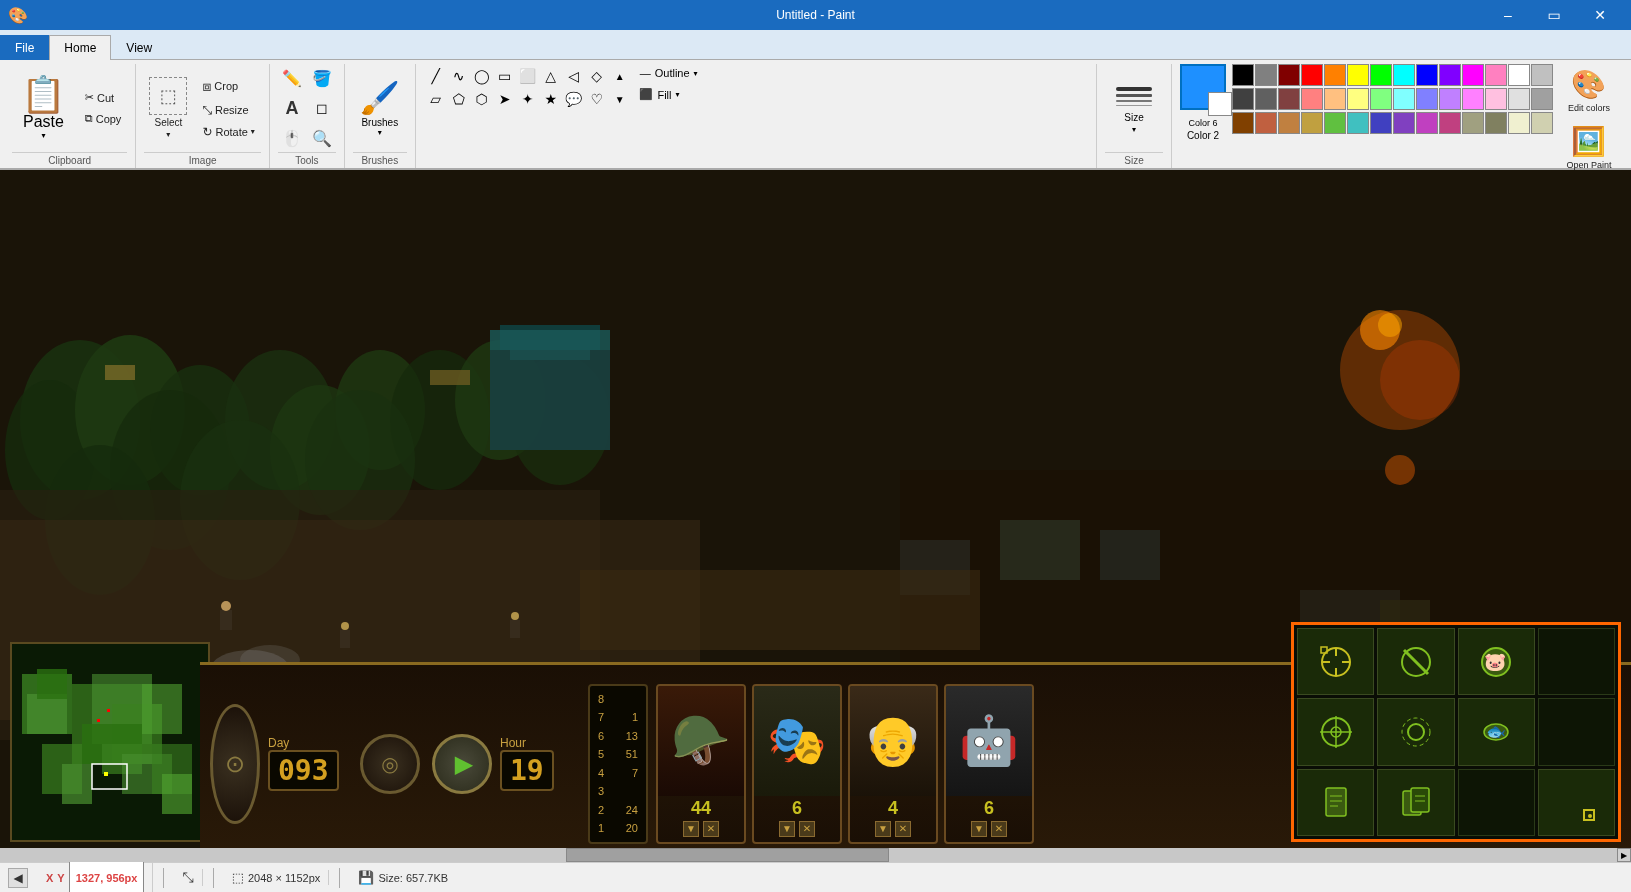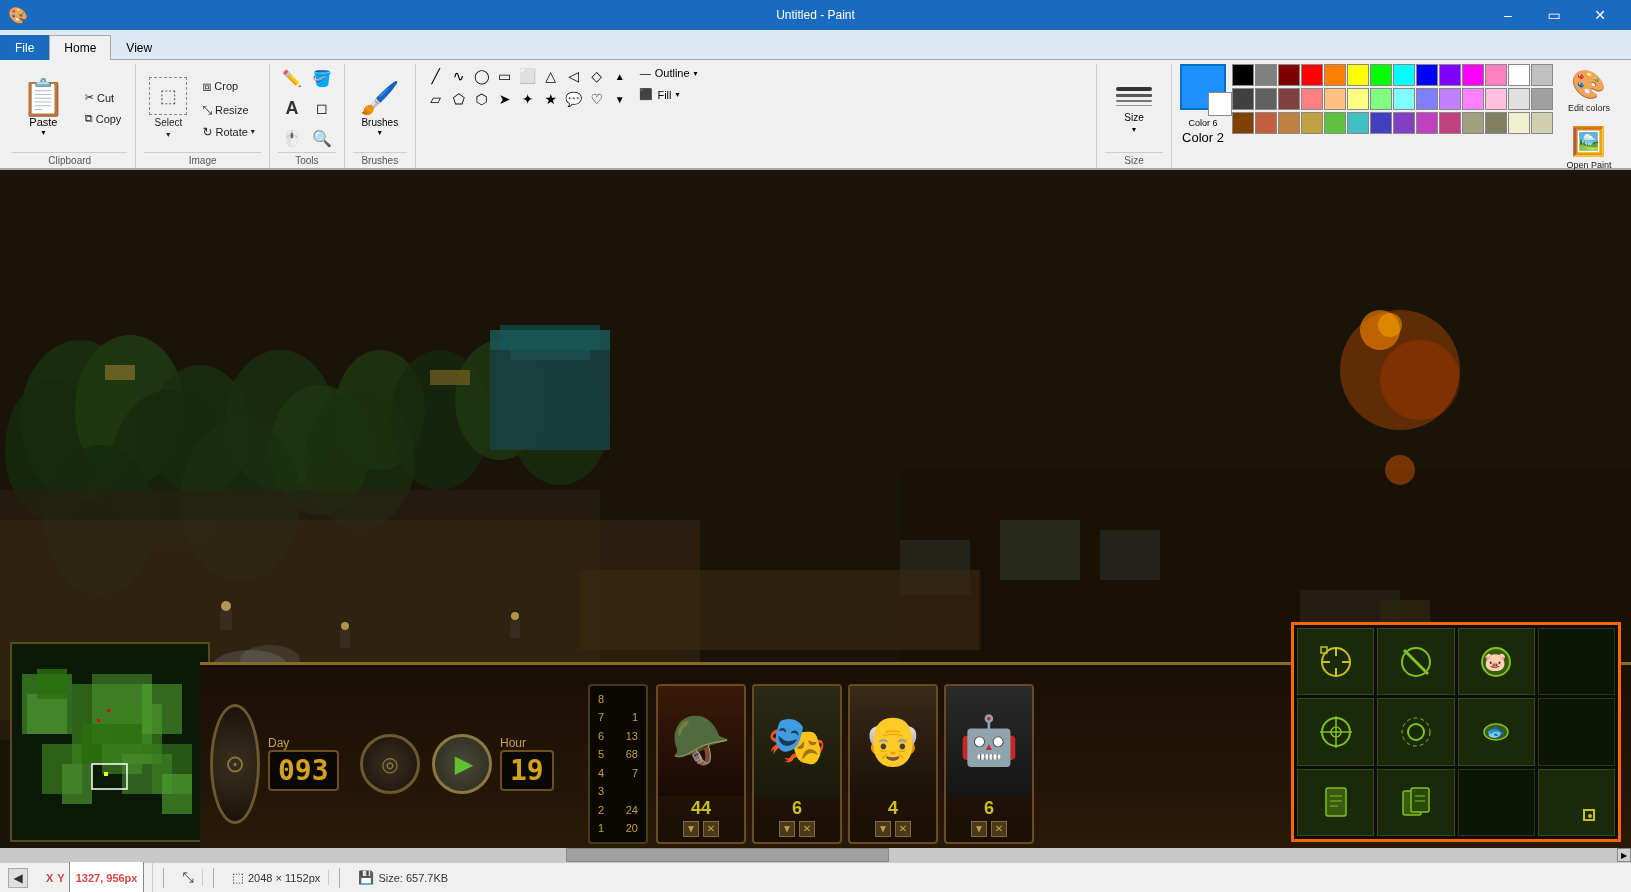--- a/index.html
+++ b/index.html
@@ -414,21 +414,21 @@
   <div class="ribbon-tab active">Home</div>
   <div class="ribbon-tab">View</div>
 </div>
 
 <div id="ribbon">
 
   <div class="ribbon-group">
     <div class="ribbon-group-content">
       <div class="paste-btn">
         <span class="paste-icon">📋</span>
-        <span style="font-size:11px;">Paste</span>
+        <span style="font-size:16px;">Paste</span>
         <span style="font-size:8px;">▾</span>
       </div>
       <div class="ribbon-col">
         <div class="ribbon-btn-small">
           <span>✂</span>
           <span>Cut</span>
         </div>
         <div class="ribbon-btn-small">
           <span>⧉</span>
           <span>Copy</span>
@@ -551,21 +551,21 @@
   <div class="ribbon-group" style="border-right:none;">
     <div class="ribbon-group-content" style="align-items:flex-start;gap:6px;">
 
       <div style="display:flex;flex-direction:column;align-items:center;gap:2px;">
         <div style="width:46px;height:46px;border:2px solid #0070c0;background:#1e90ff;cursor:pointer;position:relative;">
           <div style="position:absolute;bottom:-8px;right:-8px;width:24px;height:24px;background:#ffffff;border:1px solid #888;"></div>
         </div>
         <div style="display:flex;gap:2px;margin-top:6px;">
           <span style="font-size:9px;">Color 6</span>
         </div>
-        <span style="font-size:13px;text-align:right;">Color 2</span>
+        <span style="font-size:10px;text-align:right;">Color 2</span>
       </div>
 
       <div style="display:flex;flex-direction:column;gap:2px;">
         <div style="display:flex;gap:1px;">
           <div class="color-swatch" style="background:#000000;"></div>
           <div class="color-swatch" style="background:#808080;"></div>
           <div class="color-swatch" style="background:#800000;"></div>
           <div class="color-swatch" style="background:#ff0000;"></div>
           <div class="color-swatch" style="background:#ff8000;"></div>
           <div class="color-swatch" style="background:#ffff00;"></div>
@@ -758,21 +758,21 @@
           <div style="display:flex;justify-content:space-between;gap:8px;font-size:11px;color:#c8a040;">
             <span>7</span>
               <span>1</span>
           </div>
           <div style="display:flex;justify-content:space-between;gap:8px;font-size:11px;color:#c8a040;">
             <span>6</span>
               <span>13</span>
           </div>
           <div style="display:flex;justify-content:space-between;gap:8px;font-size:11px;color:#c8a040;">
             <span>5</span>
-              <span>68</span>
+              <span>51</span>
           </div>
           <div style="display:flex;justify-content:space-between;gap:8px;font-size:11px;color:#c8a040;">
             <span>4</span>
               <span>7</span>
           </div>
           <div style="display:flex;justify-content:space-between;gap:8px;font-size:11px;color:#c8a040;">
             <span>3</span>
               <span></span>
           </div>
           <div style="display:flex;justify-content:space-between;gap:8px;font-size:11px;color:#c8a040;">

